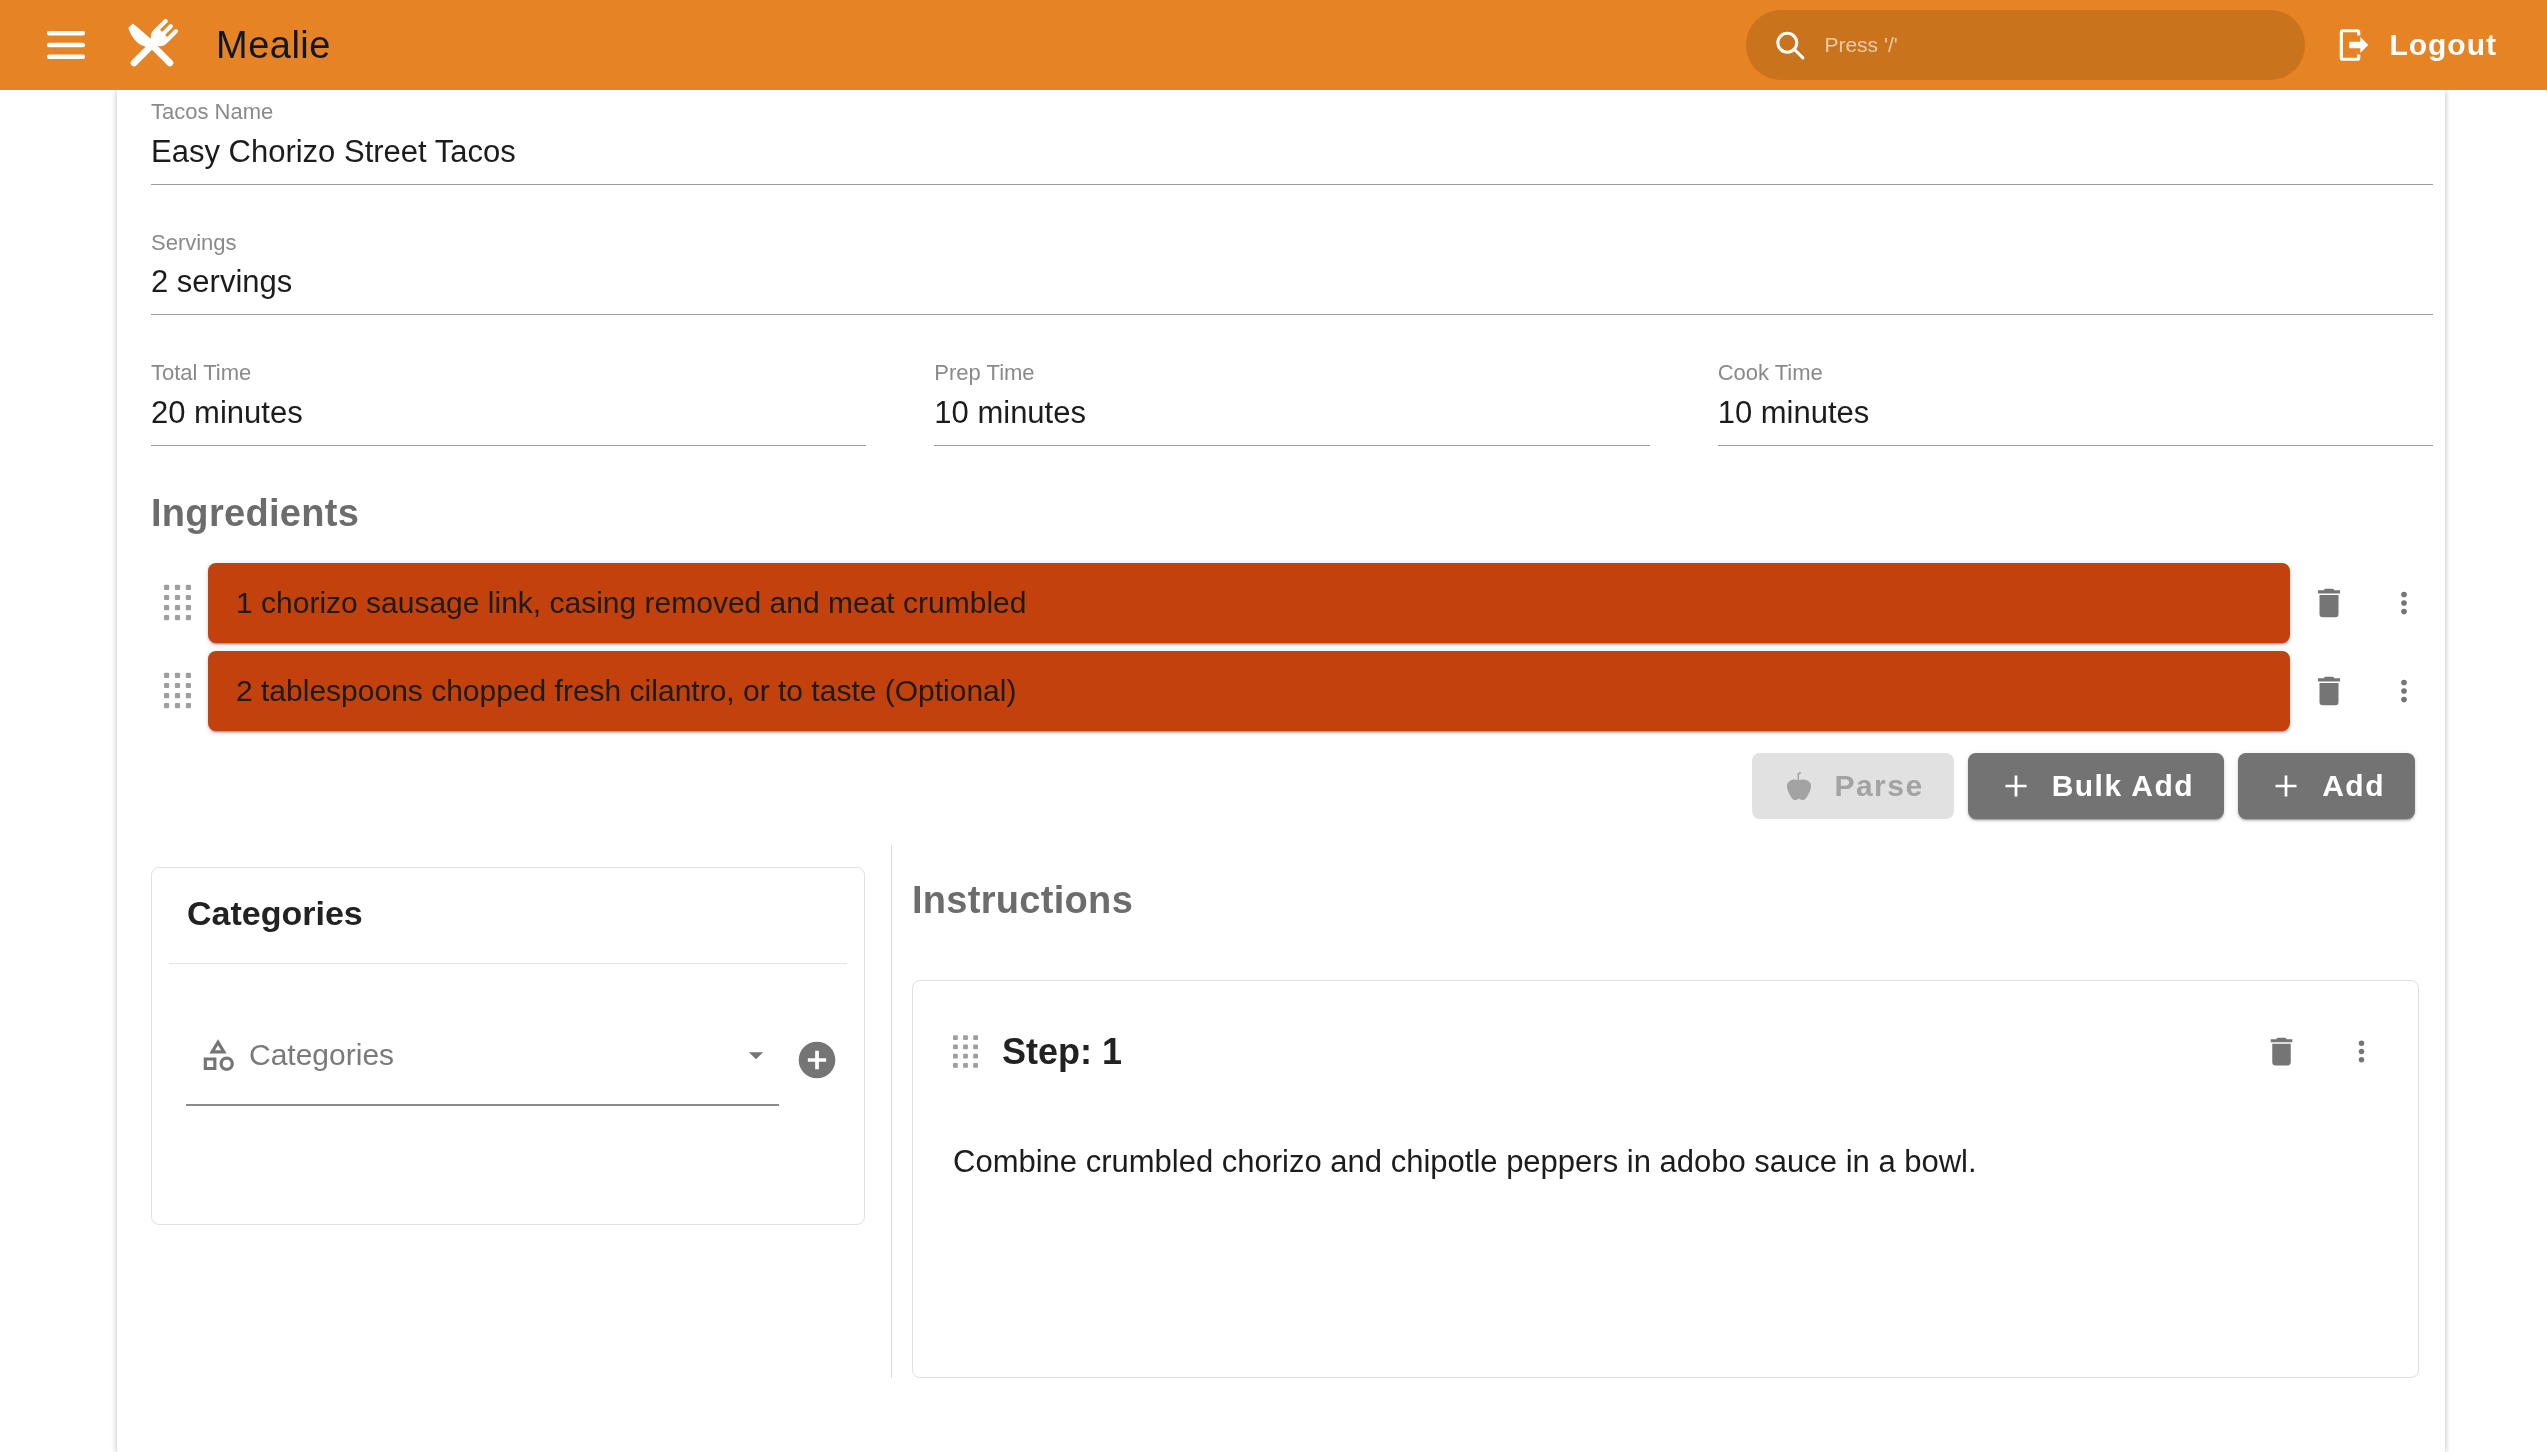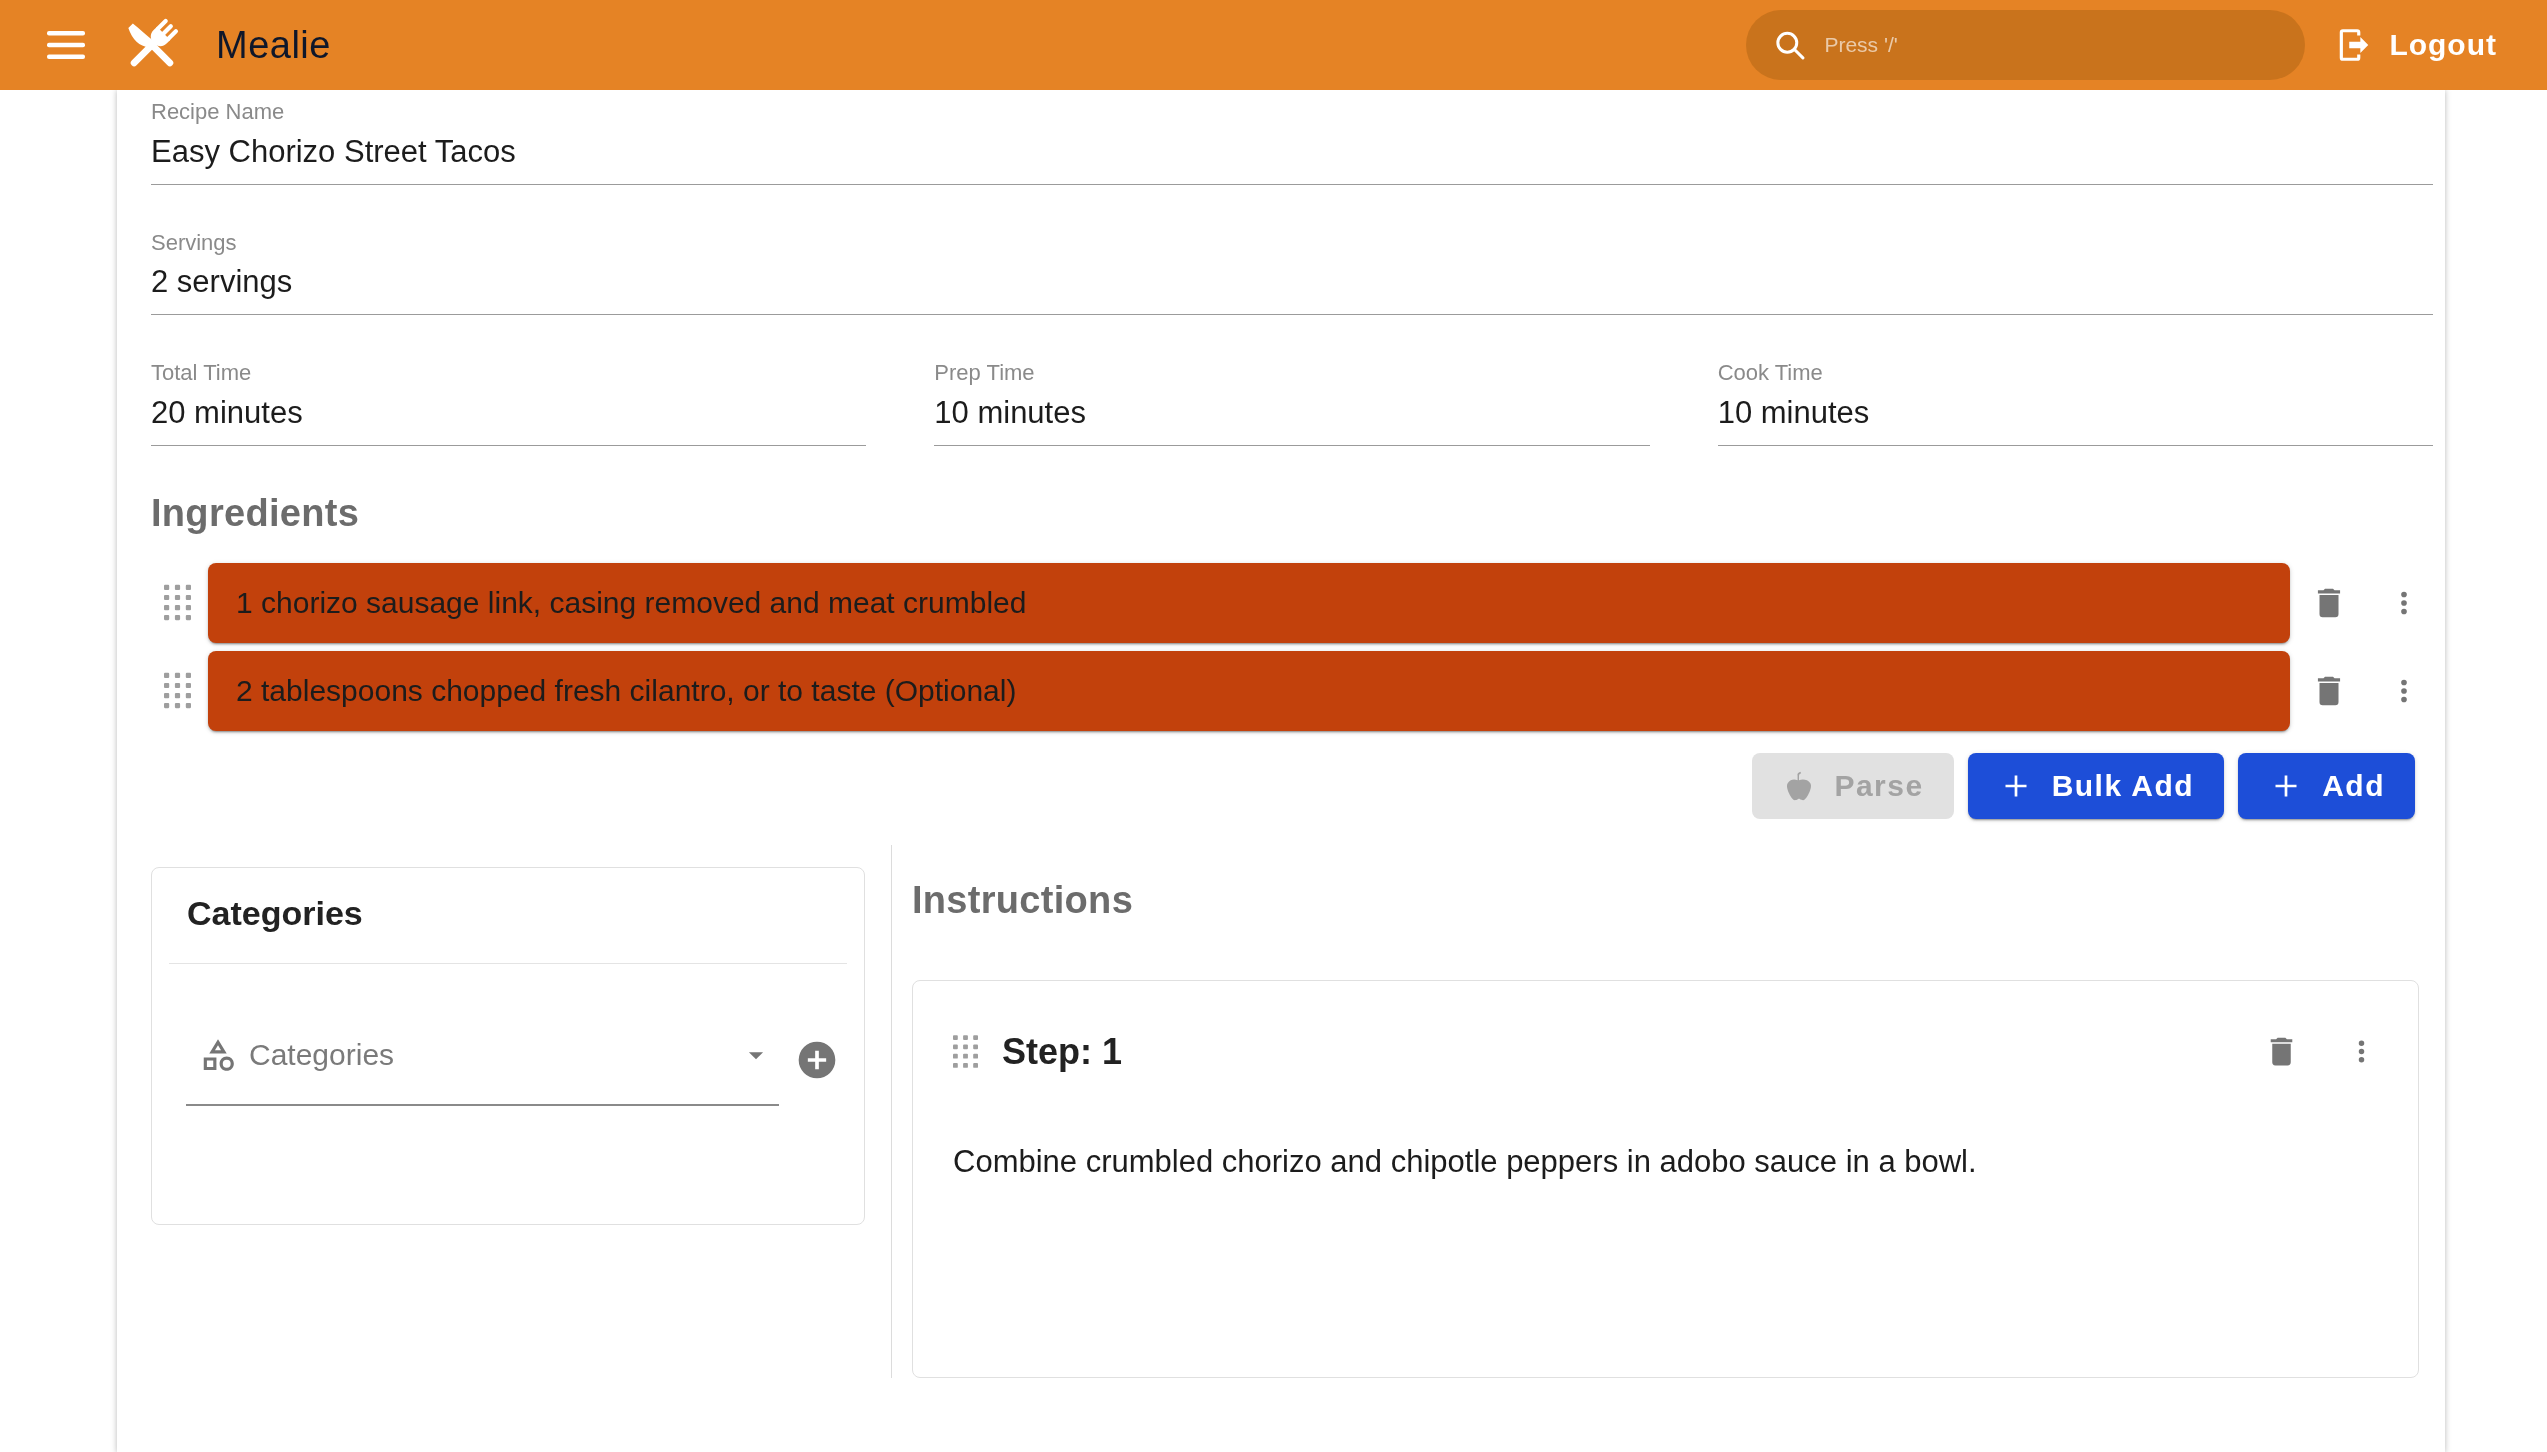--- a/index.html
+++ b/index.html
@@ -133,21 +133,21 @@
     height: 66px;
     border: none; border-radius: 8px;
     display: flex; align-items: center;
     padding: 0 30px;
     font-family: "Liberation Sans", sans-serif;
     font-size: 30px; font-weight: 600; letter-spacing: 1.5px;
     cursor: pointer;
   }
   .btn svg { margin-right: 18px; }
   .btn-disabled { background: #e1e1e1; color: #a3a3a3; cursor: default; }
-  .btn-green { background: #1d4ed8; color: #ffffff; margin-left: 14px;
+  .btn-green { background: #737373; color: #ffffff; margin-left: 14px;
     box-shadow: 0 3px 1px -2px rgba(0,0,0,.2), 0 2px 2px 0 rgba(0,0,0,.14), 0 1px 5px 0 rgba(0,0,0,.12); }
 
   
   .columns { display: flex; align-items: stretch; margin-top: 26px; min-height: 308px; }
   .col-left { flex: none; width: 740px; }
   .col-right { flex: 1; border-left: 1px solid #dcdcdc; padding-left: 20px; }
 
   .cat-card {
     margin-top: 22px;
     width: 714px; height: 358px;
@@ -226,21 +226,21 @@
     <svg width="38" height="38" viewBox="0 0 24 24">
       <path fill="#ffffff" d="M16,17V14H9V10H16V7L21,12L16,17M14,2A2,2 0 0,1 16,4V6H14V4H5V20H14V18H16V20A2,2 0 0,1 14,22H5A2,2 0 0,1 3,20V4A2,2 0 0,1 5,2H14Z"></path>
     </svg>
     <span class="logout-label">Logout</span>
   </div>
 </header>
 
 <main class="main-card">
 
   <div class="m-field">
-    <div class="m-label">Recipe Name</div>
+    <div class="m-label">Tacos Name</div>
     <input class="m-value" type="text" value="Easy Chorizo Street Tacos" style="">
   </div>
 
   <div class="m-field mt44">
     <div class="m-label">Servings</div>
     <input class="m-value" type="text" value="2 servings" style="">
   </div>
 
   <div class="time-row">
     <div class="m-field">

